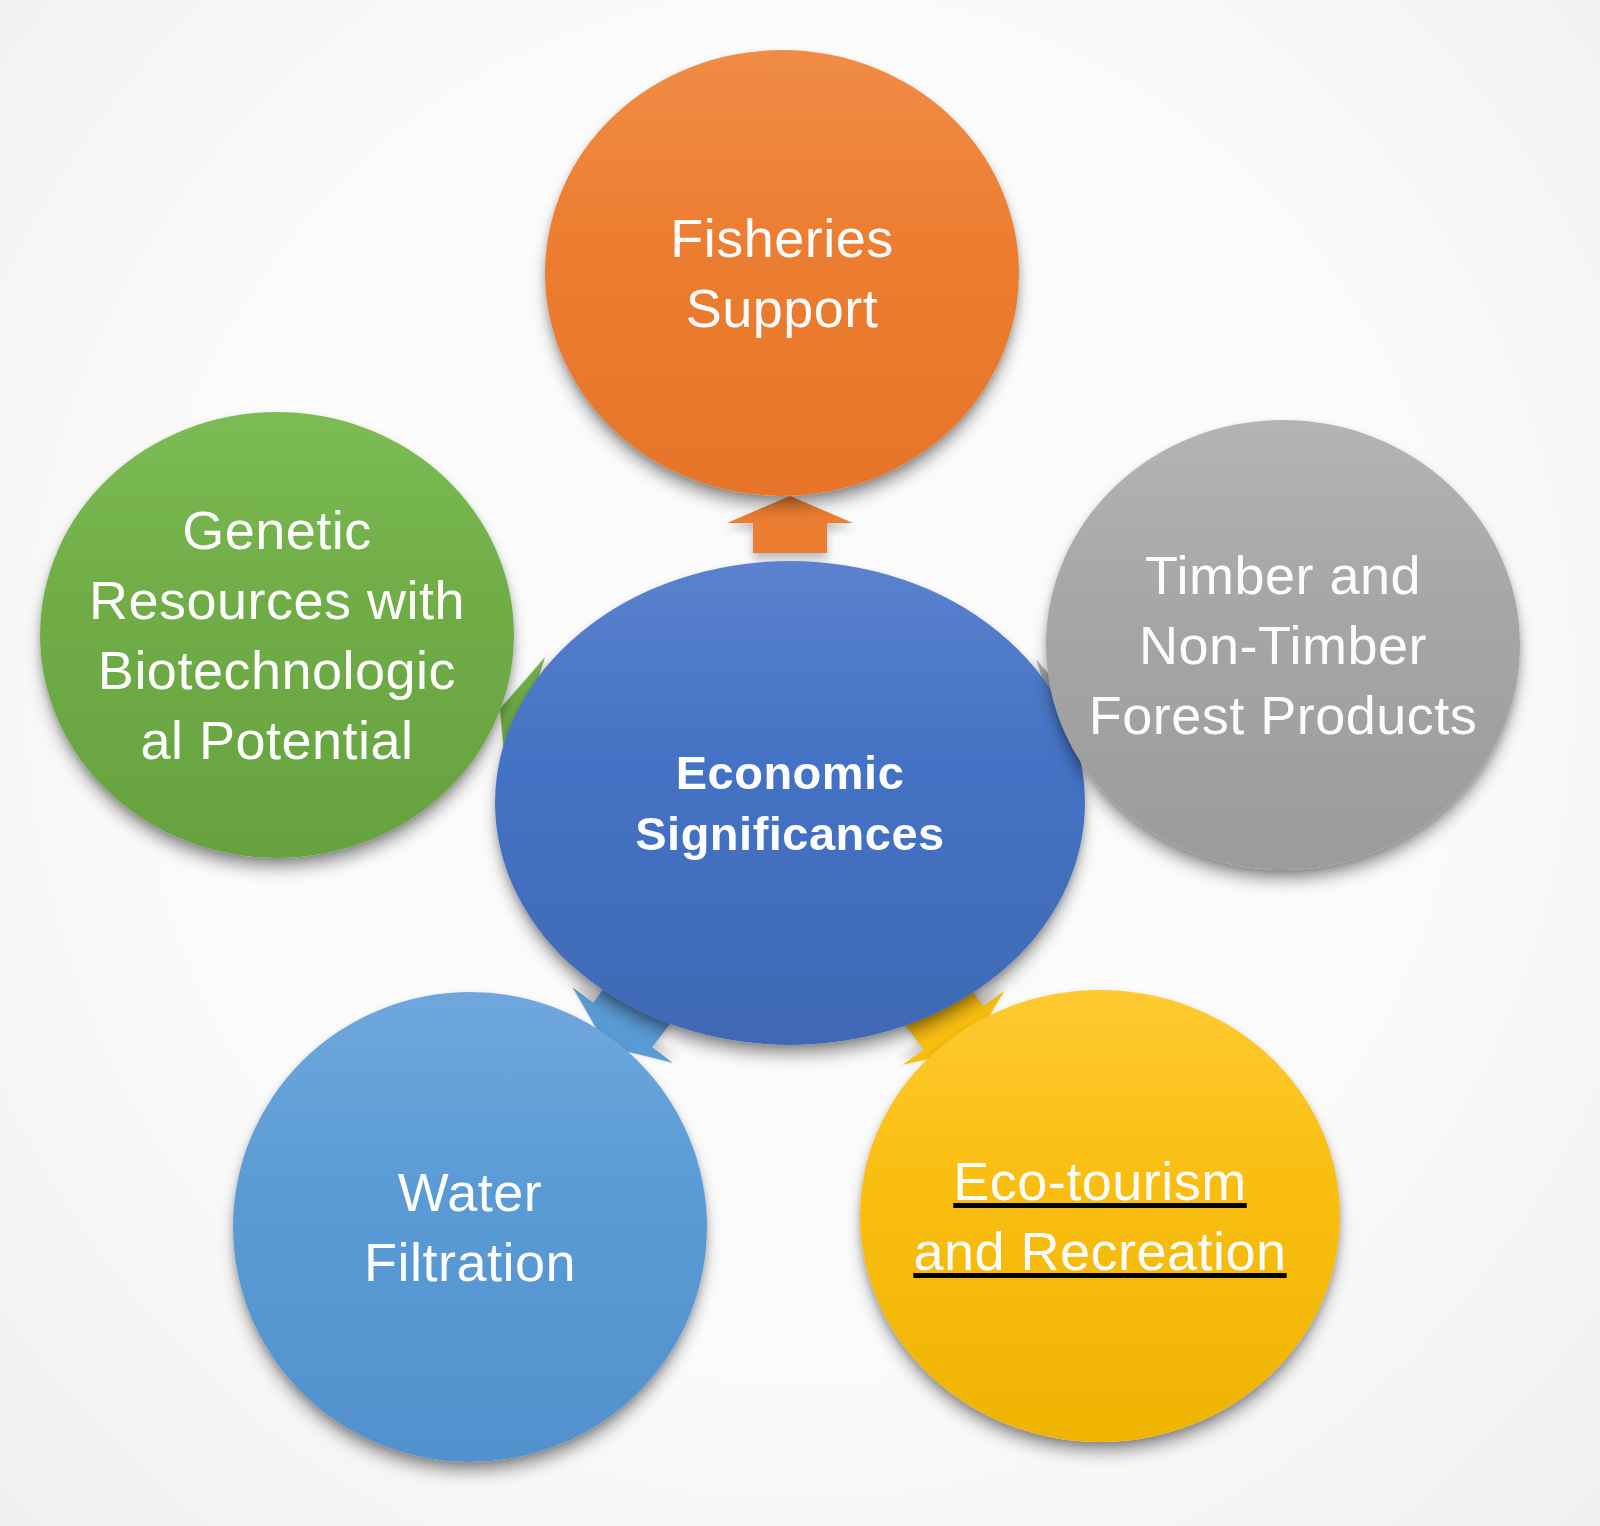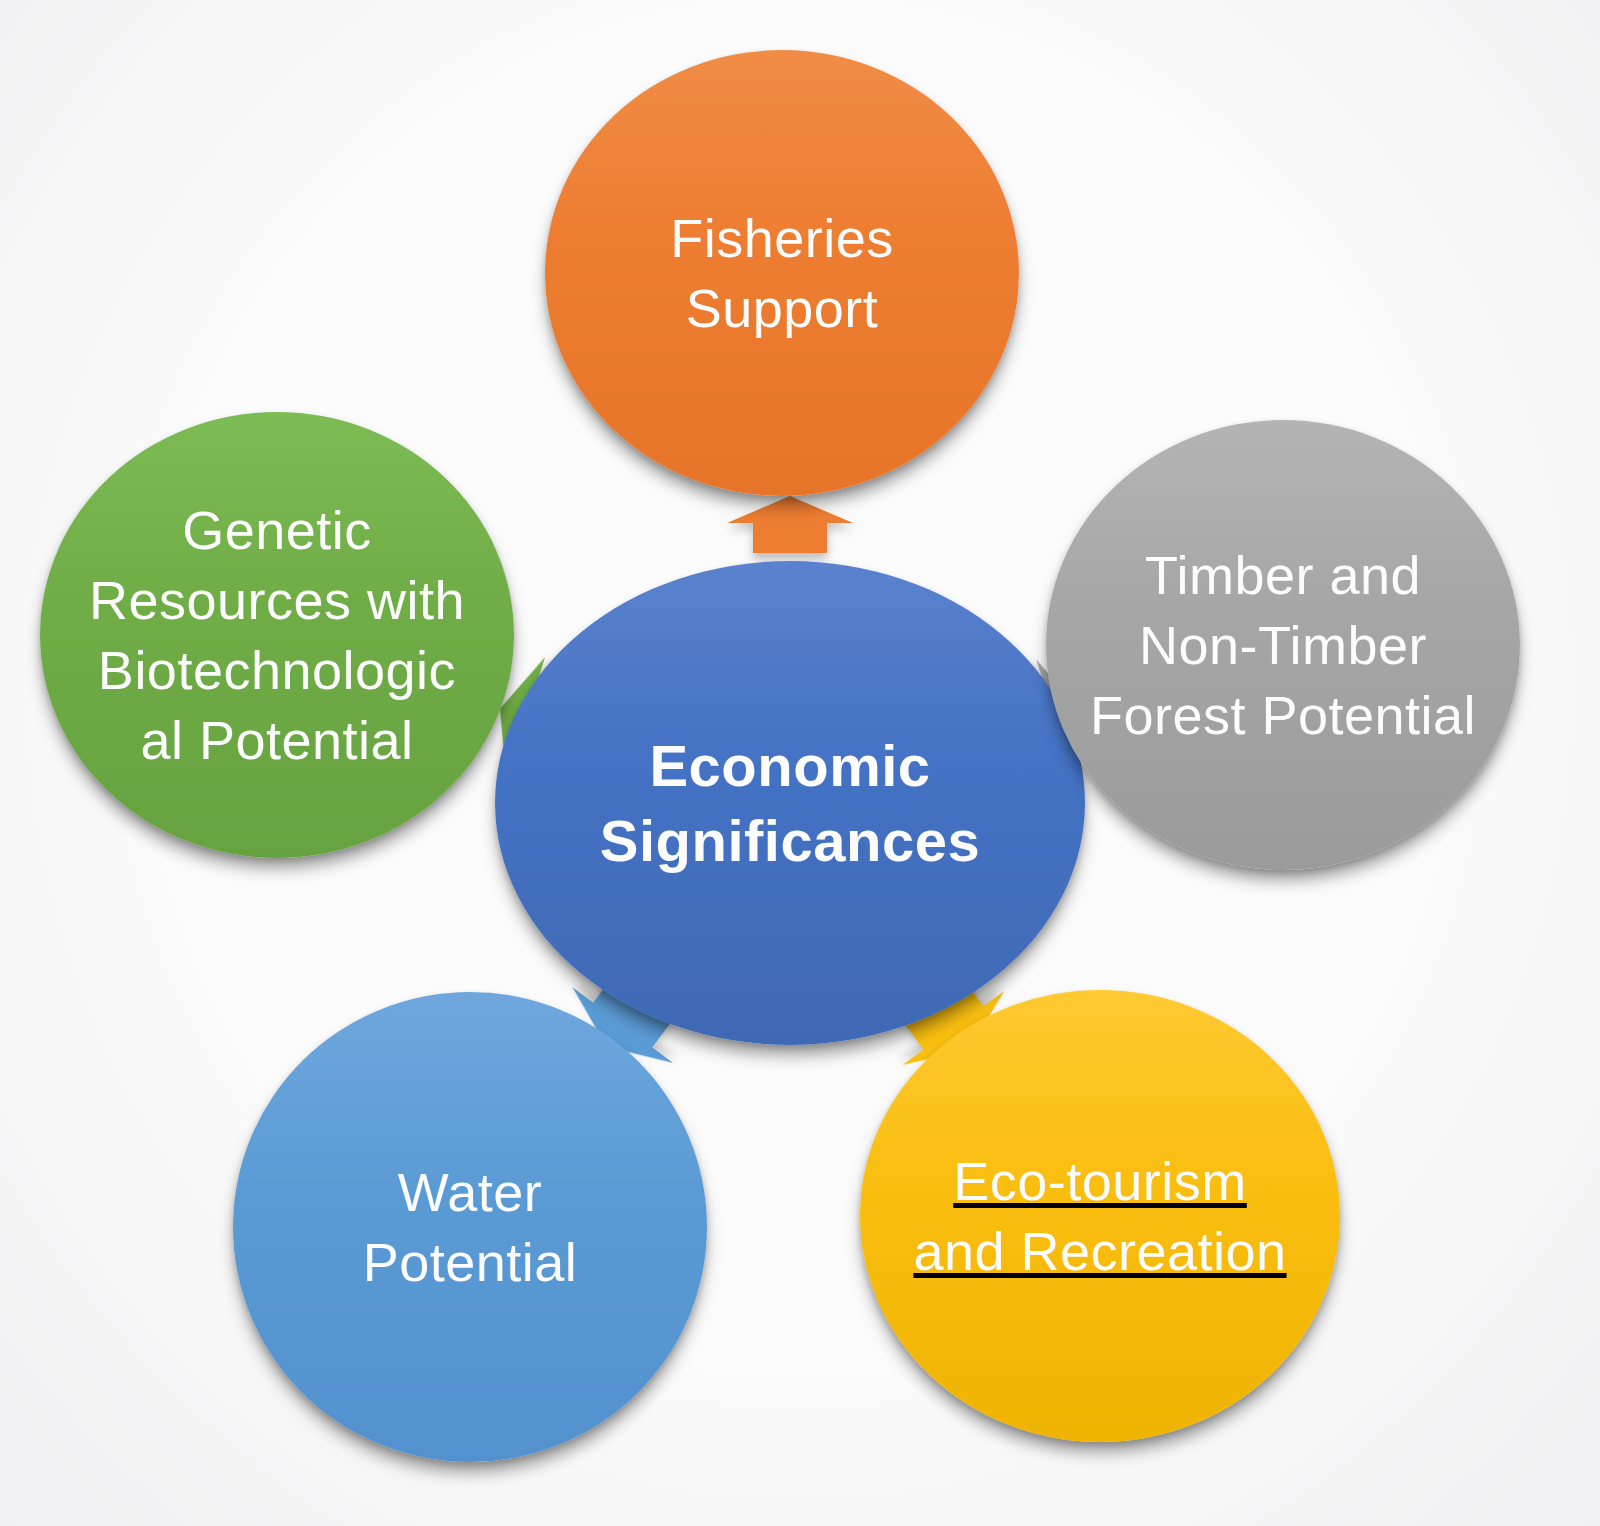--- a/index.html
+++ b/index.html
@@ -42,21 +42,21 @@
   .label {
     color: var(--text, #fcfcfc);
     white-space: pre-line;
     font-size: 54px;
     line-height: 1.3;
     letter-spacing: 0.5px;
     padding: 0 20px;
   }
   .center-node .label {
     font-weight: bold;
-    font-size: 58px;
+    font-size: 47px;
     text-align: center;
   }
   
   .pos-center      { left: 495px;  top: 561px;  width: 590px; height: 484px; }
   .pos-top         { left: 545px;  top: 50px;   width: 474px; height: 446px; }
   .pos-upper-right { left: 1046px; top: 420px;  width: 474px; height: 450px; }
   .pos-lower-right { left: 860px;  top: 990px;  width: 480px; height: 452px; text-decoration: underline; }
   .pos-lower-left  { left: 233px;  top: 992px;  width: 474px; height: 470px; }
   .pos-upper-left  { left: 40px;   top: 412px;  width: 474px; height: 446px; }
 </style>
@@ -89,31 +89,31 @@
   </div>
 
   <div class="node pos-top" style="--c-light: #F08C45; --c-base: #ED7D31; --c-dark: #E6752A;">
     <div class="label">Fisheries
 Support</div>
   </div>
 
   <div class="node pos-upper-right" style="--c-light: #B4B4B4; --c-base: #A6A6A6; --c-dark: #9B9B9B;">
     <div class="label">Timber and
 Non-Timber
-Forest Potential</div>
+Forest Products</div>
   </div>
 
   <div class="node pos-lower-right" style="--c-light: #FFCA32; --c-base: #F9BE10; --c-dark: #EFB402;">
     <div class="label">Eco-tourism
 and Recreation</div>
   </div>
 
   <div class="node pos-lower-left" style="--c-light: #6FA7DD; --c-base: #5B9BD5; --c-dark: #5291CD;">
     <div class="label">Water
-Potential</div>
+Filtration</div>
   </div>
 
   <div class="node pos-upper-left" style="--c-light: #7DBB55; --c-base: #70AD47; --c-dark: #66A23F;">
     <div class="label">Genetic
 Resources with
 Biotechnologic
 al Potential</div>
   </div>
 
 </div>

